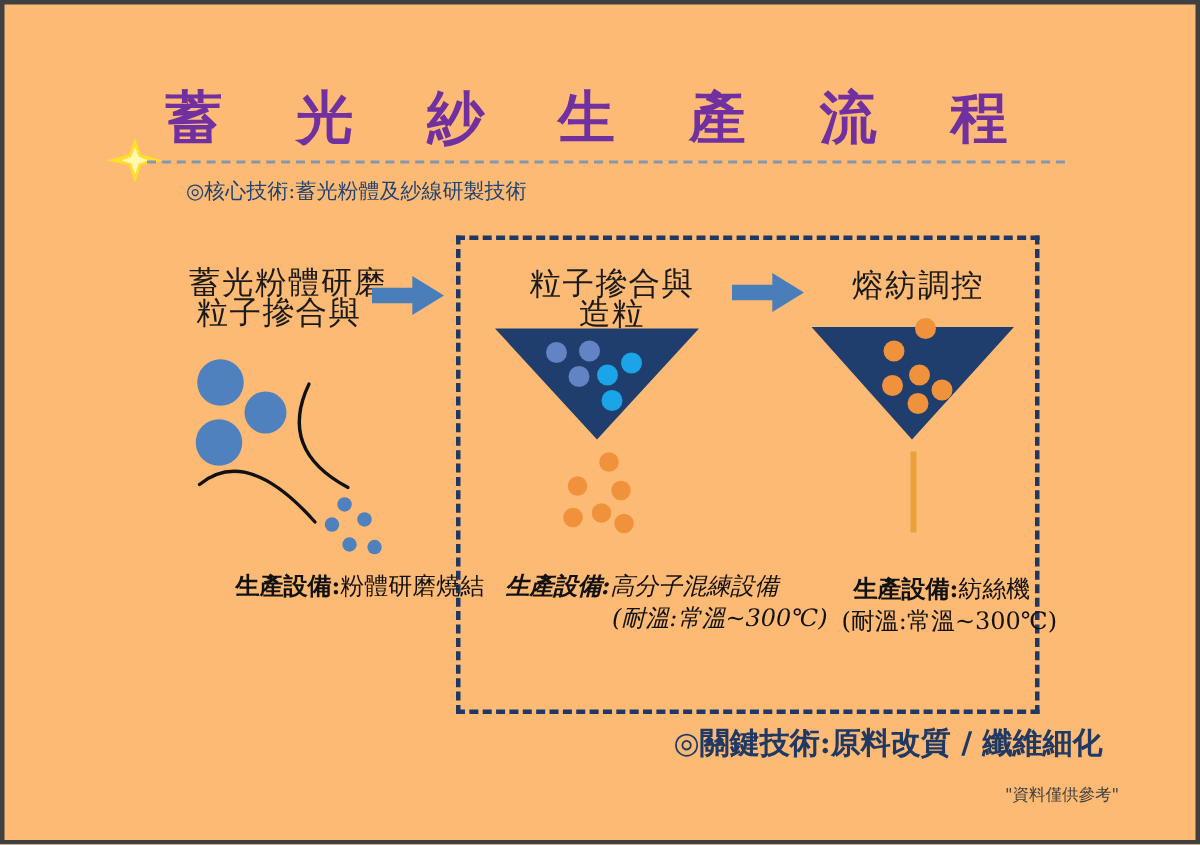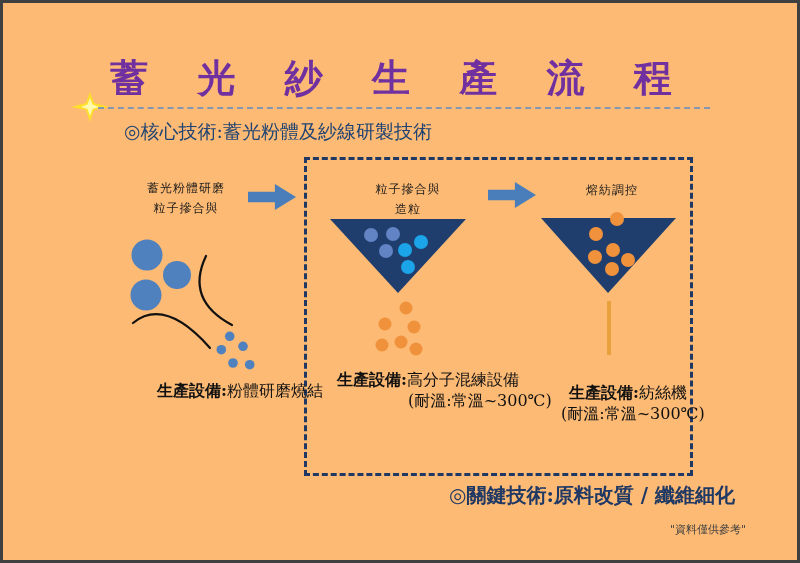--- a/index.html
+++ b/index.html
@@ -14,28 +14,28 @@
     letter-spacing:18px; color:var(--purple);
     font-family:"DejaVu Serif", serif; white-space:nowrap;
   }
   .title-rule {
     position:absolute; left:95px; top:104px; width:612px; height:0;
     border-top:2px dashed var(--ruleBlue);
   }
   .sparkle { position:absolute; left:68px; top:89px; }
   .subtitle {
     position:absolute; left:121px; top:116px;
-    font-size:19px; color:var(--subNavy); white-space:nowrap;
+    font-size:14px; color:var(--subNavy); white-space:nowrap;
   }
   .process-box {
     position:absolute; left:301px; top:154px; width:389px; height:319px;
     border:3px dashed var(--boxNavy);
   }
   .stage-label {
-    position:absolute; text-align:center; font-size:12px; line-height:20px;
+    position:absolute; text-align:center; font-size:21px; line-height:20px;
     color:#1a1a1a; letter-spacing:1px; white-space:nowrap;
   }
   .lbl1 { left:123px; top:175px; width:120px; }
   .lbl2 { left:345px; top:176px; width:120px; }
   .lbl3 { left:559px; top:177px; width:100px; }
   .block-arrow {
     position:absolute; width:48px; height:26px; background:var(--arrowBlue);
     clip-path:polygon(0 30%, 56% 30%, 56% 0, 100% 50%, 56% 100%, 56% 70%, 0 70%);
   }
   .arrow1 { left:245px; top:181px; }
@@ -44,21 +44,21 @@
   .g1 { left:112px; top:222px; }
   .g2 { left:320px; top:210px; }
   .g3 { left:530px; top:208px; }
   .caption {
     position:absolute; font-size:16px; color:#111; line-height:21px;
     white-space:nowrap;
     margin-left:28px;
   }
   .caption b { font-weight:bold; }
   .cap1 { left:126px; top:377px; }
-  .cap2 { left:306px; top:366px; }
+  .cap2 { left:306px; top:377px;font-style:italic; }
   .cap3 { left:538px; top:379px; }
   .cap2 .note { display:block; margin-left:71px; }
   .cap3 .note { display:block; margin-left:-8px; }
   .key-tech {
     position:absolute; left:446px; top:479px; font-size:20px;
     font-weight:bold; color:var(--boxNavy); white-space:nowrap;
   }
   .footnote {
     position:absolute; left:667px; top:519px; font-size:11px;
     color:#404040; white-space:nowrap;

